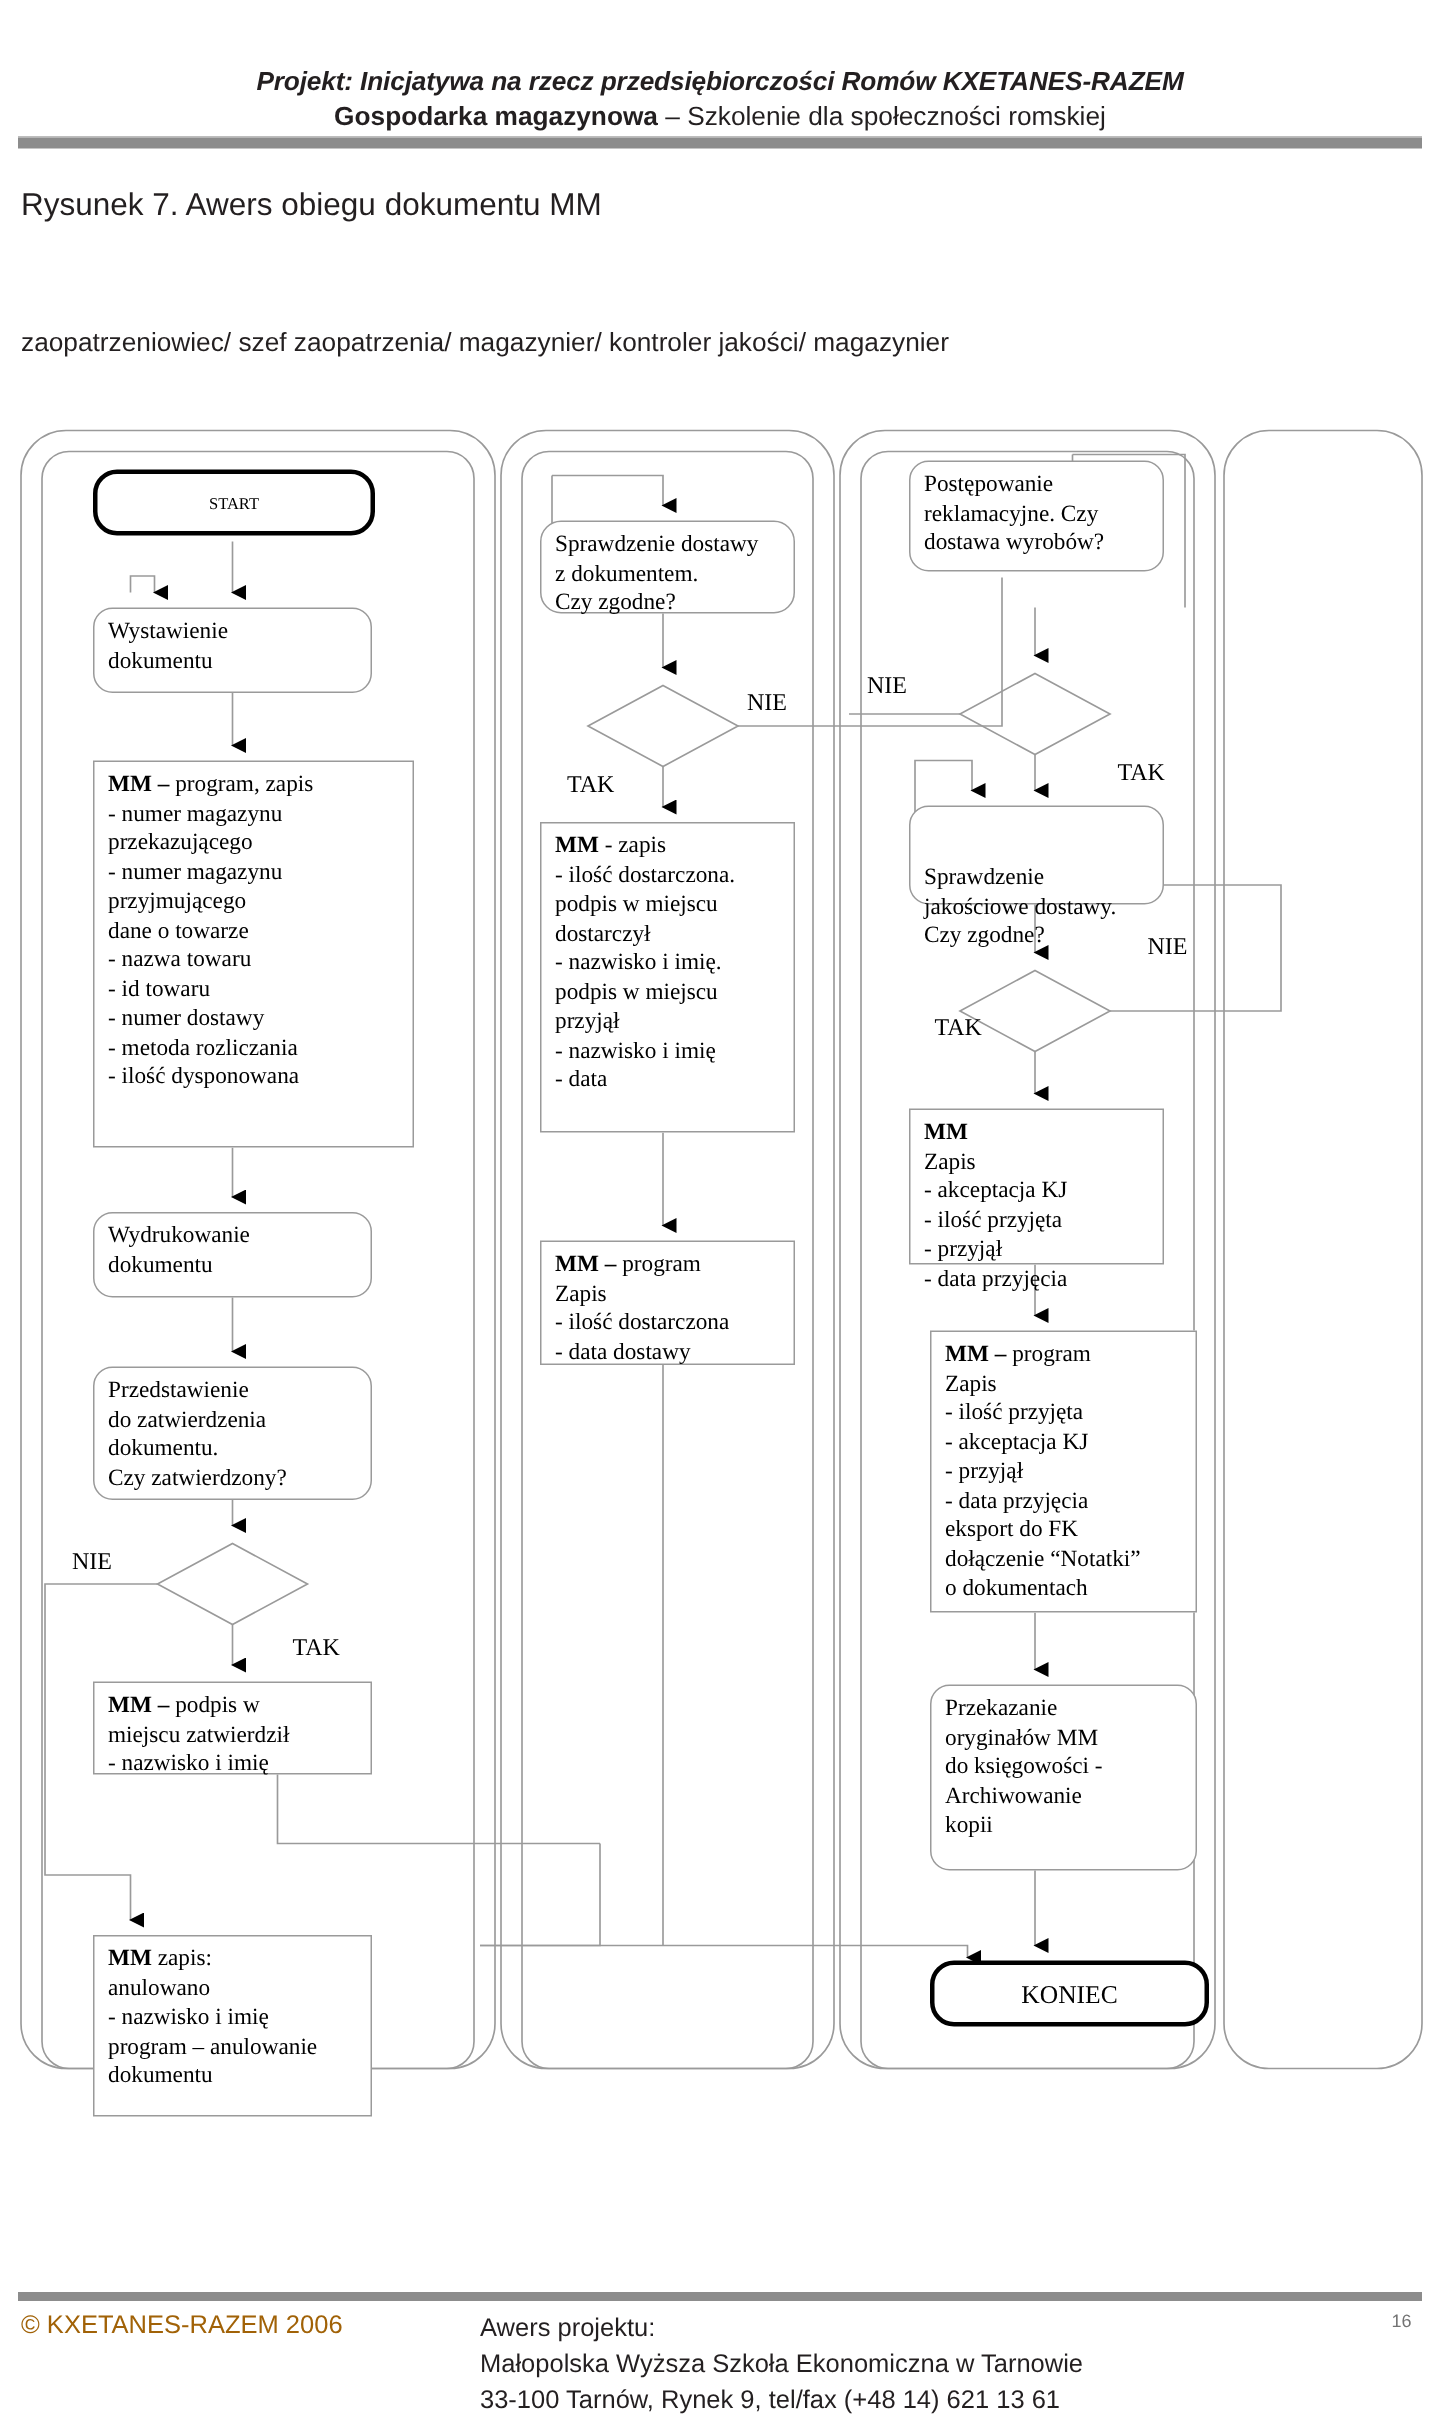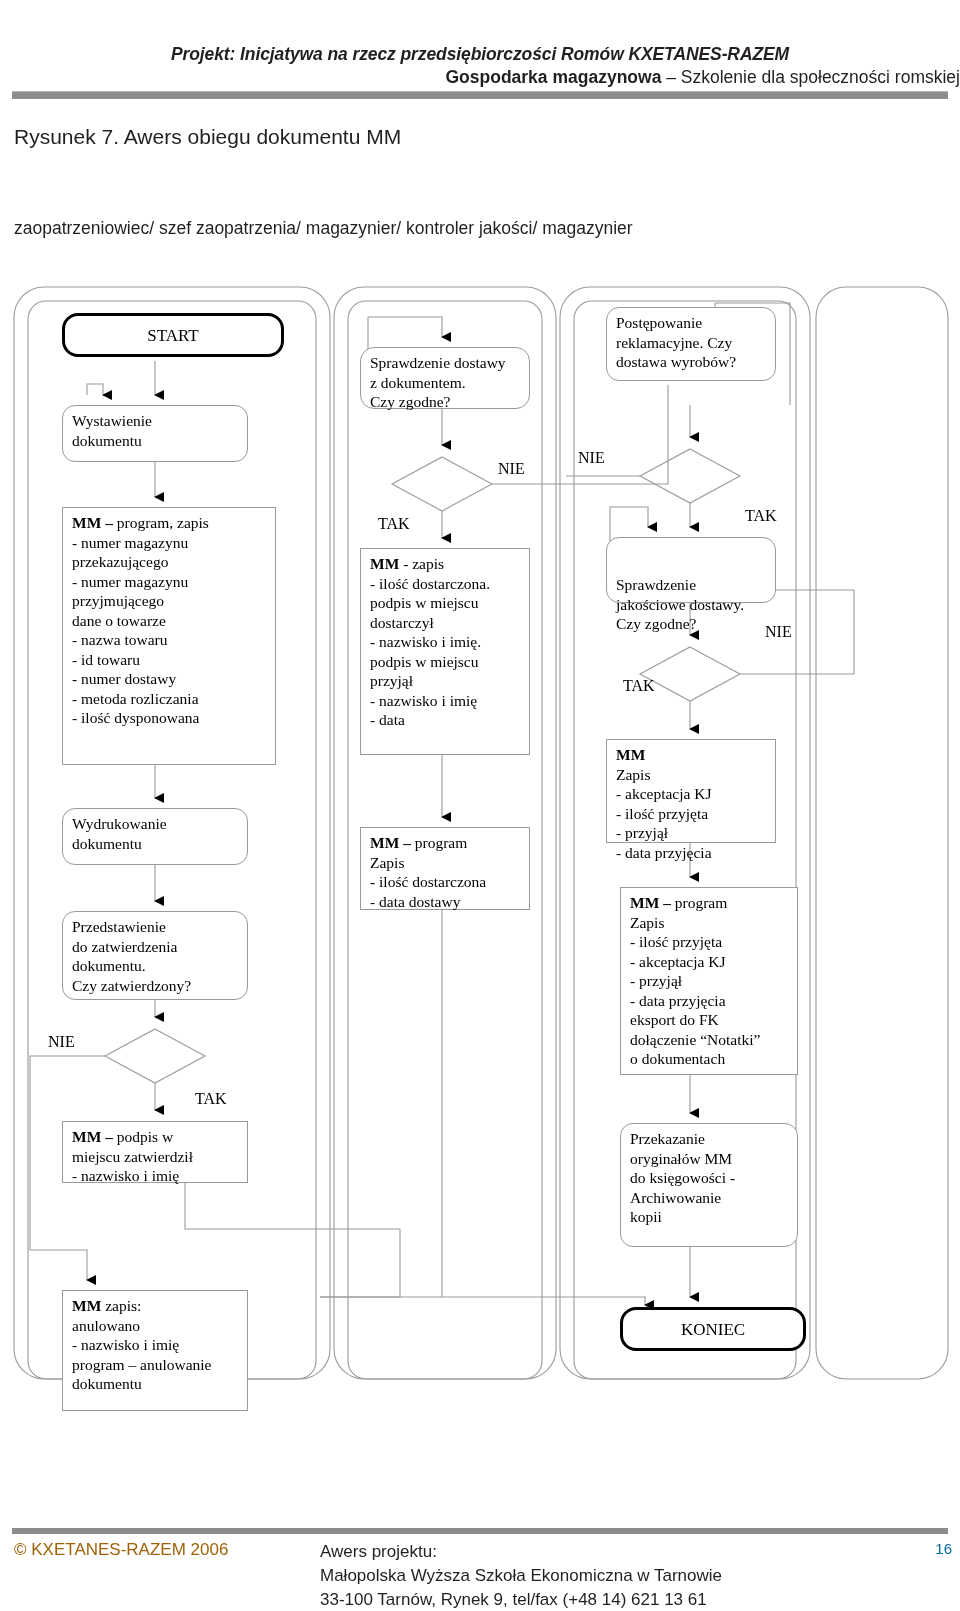--- a/index.html
+++ b/index.html
@@ -13,21 +13,21 @@
   }
 
   
   .doc-header{position:absolute;left:0;top:0;width:960px;height:56px;margin-top:40px;}
   .hdr-line1{
     position:absolute;left:0;top:4px;width:960px;text-align:center;
     font-style:italic;font-weight:bold;font-size:17.5px;letter-spacing:-0.1px;
     color:#231f20;
   }
   .hdr-line2{
-    position:absolute;left:0;top:27px;width:960px;text-align:right;
+    position:absolute;left:0;top:27px;width:960px;text-align:center;
     font-size:17.5px;color:#231f20;
   }
   .hdr-line2 b{font-weight:bold;}
   .hdr-rule{
     position:absolute;left:12px;top:51px;width:936px;height:7px;
     background:#8c8c8c;border-top:1px solid #b5b5b5;
   }
 
   
   .doc-footer{position:absolute;left:0;top:1528px;width:960px;height:83px;}
@@ -36,21 +36,21 @@
   }
   .ftr-copy{
     position:absolute;left:14px;top:12px;font-size:17px;color:#a16207;
     white-space:nowrap;
   }
   .ftr-office{
     position:absolute;left:320px;top:12px;font-size:17px;color:#231f20;
     line-height:24px;white-space:nowrap;
   }
   .ftr-page{
-    position:absolute;right:8px;top:12px;font-size:15px;color:#0369a1;
+    position:absolute;right:19px;top:12px;font-size:12px;color:#737373;
   }
 
   
   .fig-title{
     position:absolute;left:14px;top:125px;font-size:21px;color:#231f20;
     white-space:nowrap;
   }
   .roles-line{
     position:absolute;left:14px;top:218px;font-size:17.5px;color:#231f20;
     white-space:nowrap;
@@ -172,21 +172,21 @@
       <path d="M690,558 L690,592" marker-end="url(#ah)"></path>
 
       <path d="M690,790 L690,828" marker-end="url(#ah)"></path>
 
       <path d="M690,962 L690,1012" marker-end="url(#ah)"></path>
 
       <path d="M320,1012 L645,1012 L645,1020" marker-end="url(#ah)"></path>
     </g>
   </svg>
 
-  <div class="node term" style="left:62px;top:28px;width:222px;height:44px;line-height:40px;font-size:17px;">
+  <div class="node term" style="left:62px;top:28px;width:188px;height:44px;line-height:40px;font-size:11px;">
     <span>START</span>
   </div>
 
   <div class="node round" style="left:62px;top:120px;width:186px;height:57px;">
     <div class="pad" style="white-space:pre-line;">Wystawienie
 dokumentu</div>
   </div>
 
   <div class="node rect" style="left:62px;top:222px;width:214px;height:258px;">
     <div class="pad">

